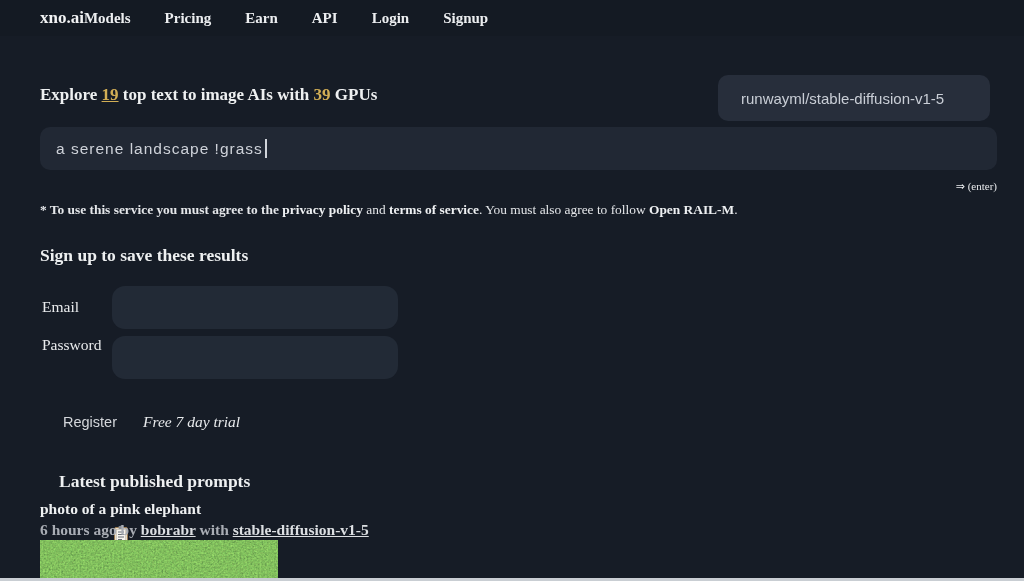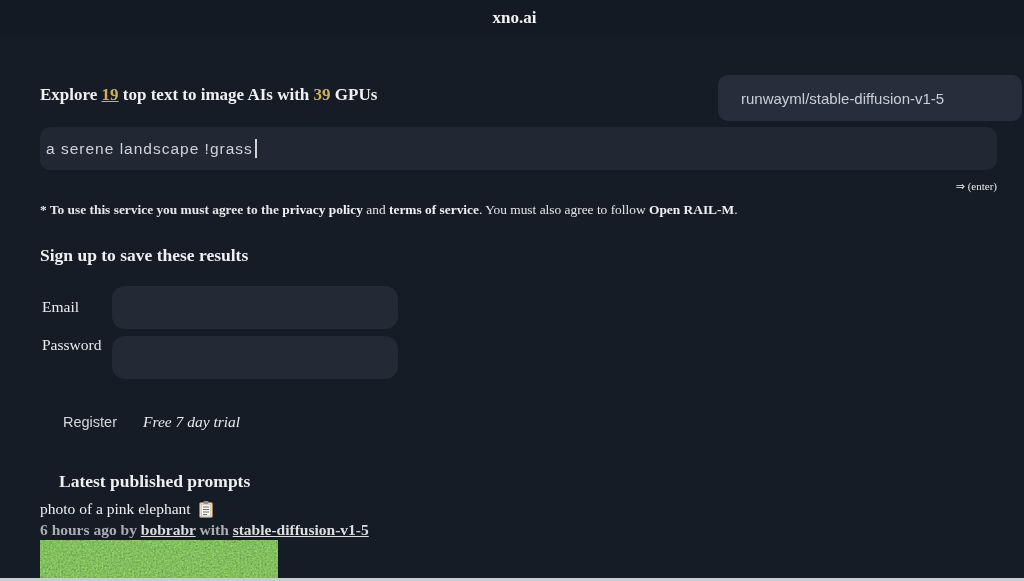--- a/index.html
+++ b/index.html
@@ -8,47 +8,47 @@
     position: relative;
     background: #161c26;
     font-family: "Liberation Serif", serif;
     color: #edeff1;
   }
 
   
   .header {
     position: absolute; top: 0; left: 0; width: 1024px; height: 36px;
     background: #141a23;
-    display: flex; align-items: center; justify-content: center;
+    display: flex; align-items: center; justify-content: flex-start;
     padding: 0 35px 0 40px;
   }
   .logo { font-size: 17px; font-weight: bold; color: #f2f3f4; cursor: pointer; }
   .nav { display: flex; align-items: center; gap: 34px; }
   .nav-item { font-size: 15px; font-weight: bold; color: #eceef0; cursor: pointer; }
 
   
   .hero-title {
     position: absolute; left: 40px; top: 85px;
     font-size: 17px; font-weight: bold; color: #eef0f1; white-space: nowrap;
   }
   .accent { color: #d2ae55; }
   .accent-link { color: #d2ae55; text-decoration: underline; cursor: pointer; }
 
   .model-box {
-    position: absolute; left: 718px; top: 75px; width: 304px; height: 46px;
+    position: absolute; left: 718px; top: 75px; width: 272px; height: 46px;
     background: #272e3b; border-radius: 10px;
     display: flex; align-items: center; padding-left: 23px;
     font-family: "Liberation Sans", sans-serif;
     font-size: 15px; color: #c9ced6; cursor: pointer;
   }
 
   .prompt-input {
     position: absolute; left: 40px; top: 127px; width: 957px; height: 43px;
     background: #212834; border-radius: 10px;
-    display: flex; align-items: center; padding-left: 6px;
+    display: flex; align-items: center; padding-left: 16px;
     font-family: "Liberation Sans", sans-serif;
     font-size: 15.5px; letter-spacing: 1px; color: #ced2d9; cursor: text;
   }
   .caret {
     display: inline-block; width: 2px; height: 19px;
     background: #cfd3d9; margin-left: 2px;
   }
 
   .enter-hint {
     position: absolute; top: 171px; right: 27px;
@@ -90,22 +90,22 @@
     font-size: 15.5px; color: #e8eaec; font-style: italic;
   }
 
   
   .latest-heading {
     position: absolute; left: 40px; top: 471px;
     font-size: 17.5px; font-weight: bold; color: #eef0f1; margin-left: 19px;
   }
   .prompt-row {
     position: absolute; left: 40px; top: 500px;
-    font-size: 15.5px; font-weight: normal; color: #eef0f1;
-    display: flex; align-items: center; gap: 8px; cursor: pointer;
+    font-size: 15.5px; font-weight: bold; color: #eef0f1;
+    display: flex; align-items: center; gap: 8px; cursor: pointer; flex-direction: column;
   }
   .clipboard { width: 14px; height: 17px; display: inline-block; }
   .byline {
     position: absolute; left: 40px; top: 521px;
     font-size: 15.5px; font-weight: bold; color: #a9adb4; white-space: nowrap;
   }
   .byline a { color: #dcdfe2; text-decoration: underline; cursor: pointer; }
 
   .grass-thumb {
     position: absolute; left: 40px; top: 540px; width: 238px; height: 41px;
@@ -115,20 +115,28 @@
   .bottom-strip {
     position: absolute; left: 0; top: 578px; width: 1024px; height: 3px;
     background: #c9ced3;
   }
 </style>
 </head>
 <body>
 
 <div class="header">
   <div class="logo">xno.ai</div>
+  <div class="nav">
+    <div class="nav-item">Models</div>
+    <div class="nav-item">Pricing</div>
+    <div class="nav-item">Earn</div>
+    <div class="nav-item">API</div>
+    <div class="nav-item">Login</div>
+    <div class="nav-item">Signup</div>
+  </div>
 </div>
 
 <h1 class="hero-title"><span>Explore </span><span class="accent-link">19</span><span> top text to image AIs with </span><span class="accent">39</span><span> GPUs</span></h1>
 
 <div class="model-box">
   <span>runwayml/stable-diffusion-v1-5</span>
 </div>
 
 <div class="prompt-input">
   <span>a serene landscape !grass</span>

